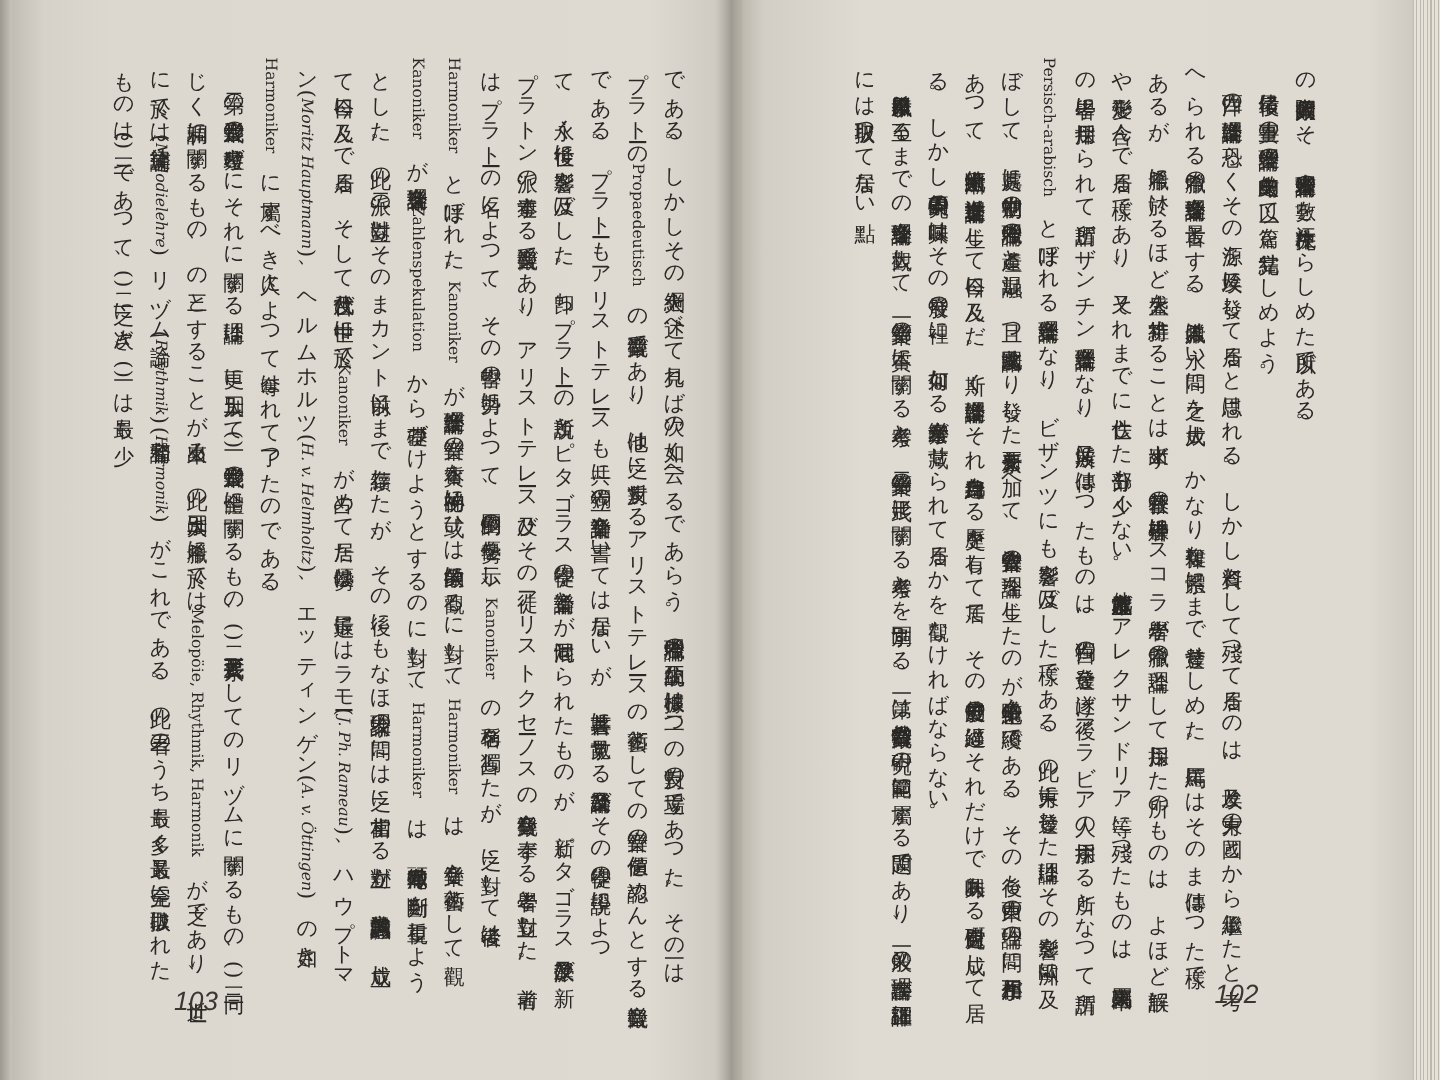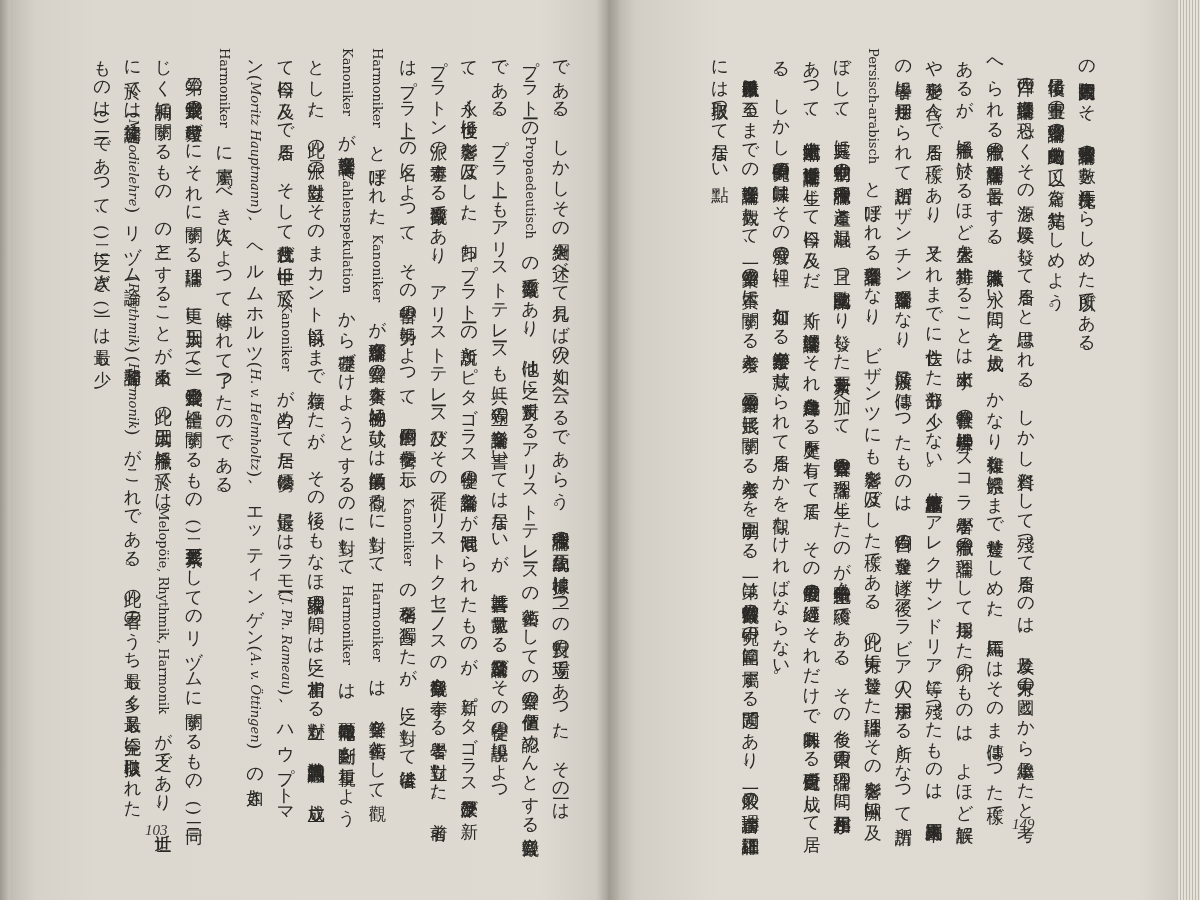--- a/index.html
+++ b/index.html
@@ -39,22 +39,22 @@
     text-orientation: mixed;
   }
   .text-left { right:20px; top:48px; height:780px; }
   .text-right { right:76px; top:48px; height:780px; }
   .text p { margin:0; text-indent:1em; }
   .text p.cont { text-indent:0; }
   .latin { font-size:13px; letter-spacing:0; }
   .it { font-style:italic; }
 
   .pageno {
-    position:absolute; font-style:italic; font-size:15px; color:#3a3733;
-    font-family: Liberation Serif, serif;
+    position:absolute; font-style:italic; font-size:22px; color:#3a3733;
+    font-family: Liberation Sans, sans-serif;
   }
   .pageno-left { left:135px; top:822px; }
   .pageno-right { left:1012px; top:816px; }
 </style>
 </head>
 <body>
 
 <div class="spread">
   <div class="edge-left"></div>
 
@@ -69,16 +69,16 @@
   <div class="gutter"></div>
 
   <div class="page page-right">
     <div class="text text-right" id="right-body">
         <p class="cont"><span>の實際的效用こそ、古來音樂理論の數を汗牛充棟たらしめた所以である。</span></p>
         <p><span>偖最後に事實上の音樂理論の史的鳥瞰を以て一篇を完結せしめよう。</span></p>
         <p><span>西洋の音樂理論は恐らくその源を埃及に發して居ると思はれる。しかし資料として殘つて居るのは、埃及と東方の國とから繼承したと考へられる希臘の音樂理論を最古とする。希臘人は永い間に之を大成し、かなり複雜な體系にまで發達せしめた。羅馬にはそのまゝ傳はつた樣であるが、希臘に於けるほど盛大を維持することは出來ず、基督敎の神學者殊にスコラ學者が希臘の理論として採用した所のものは、よほど誤解や變形を含んで居る樣であり、又それまでに亡佚した部分も少くない。他方希臘本土及びアレクサンドリア等に殘つたものは、東羅馬帝國の學者に採用せられて所謂ビザンチン音樂理論となり、又波斯に傳はつたものは、獨自の發達を遂げ後アラビア人の採用する所となつて所謂 </span><span class="latin">Persisch-arabisch</span><span> と呼ばれる音樂理論となり、ビザンツにも影響を及ぼした樣である。此の東方に發達した理論はその影響を歐洲に及ぼして、其處に中世初期の希臘理論の遺產と混融し、且つ北歐諸國より發した新要素を加へて、敎會音樂の理論を生じたのが略々第十世紀の終頃である。その後も東西の理論の間に相互作用があつて、第十六世紀頃漸く近世音樂理論を生じて今日に及んだ。斯く音樂理論はそれ自身連綿たる歷史を有して居て、その史的發展の經過はそれだけで興味ある硏究題目を成して居る。しかし美學的硏究の興味はその發展の裡に、如何なる音樂考察が藏せられて居るかを觀なければならない。</span></p>
         <p><span>希臘以來今日に至るまでの音樂理論を大觀して、第一音樂の本質に關する考察と、第二音樂の形式に關する考察とを區別する。第一は當然音樂觀の硏究の範圍に屬する問題であり、又一般の理論書が詳細正確には取扱つて居ない點</span></p>
       </div>
   </div>
-  <div class="pageno pageno-right">149</div>
+  <div class="pageno pageno-right">102</div>
 
   <div class="edge-right"></div>
 </div>
 
 </body></html>

